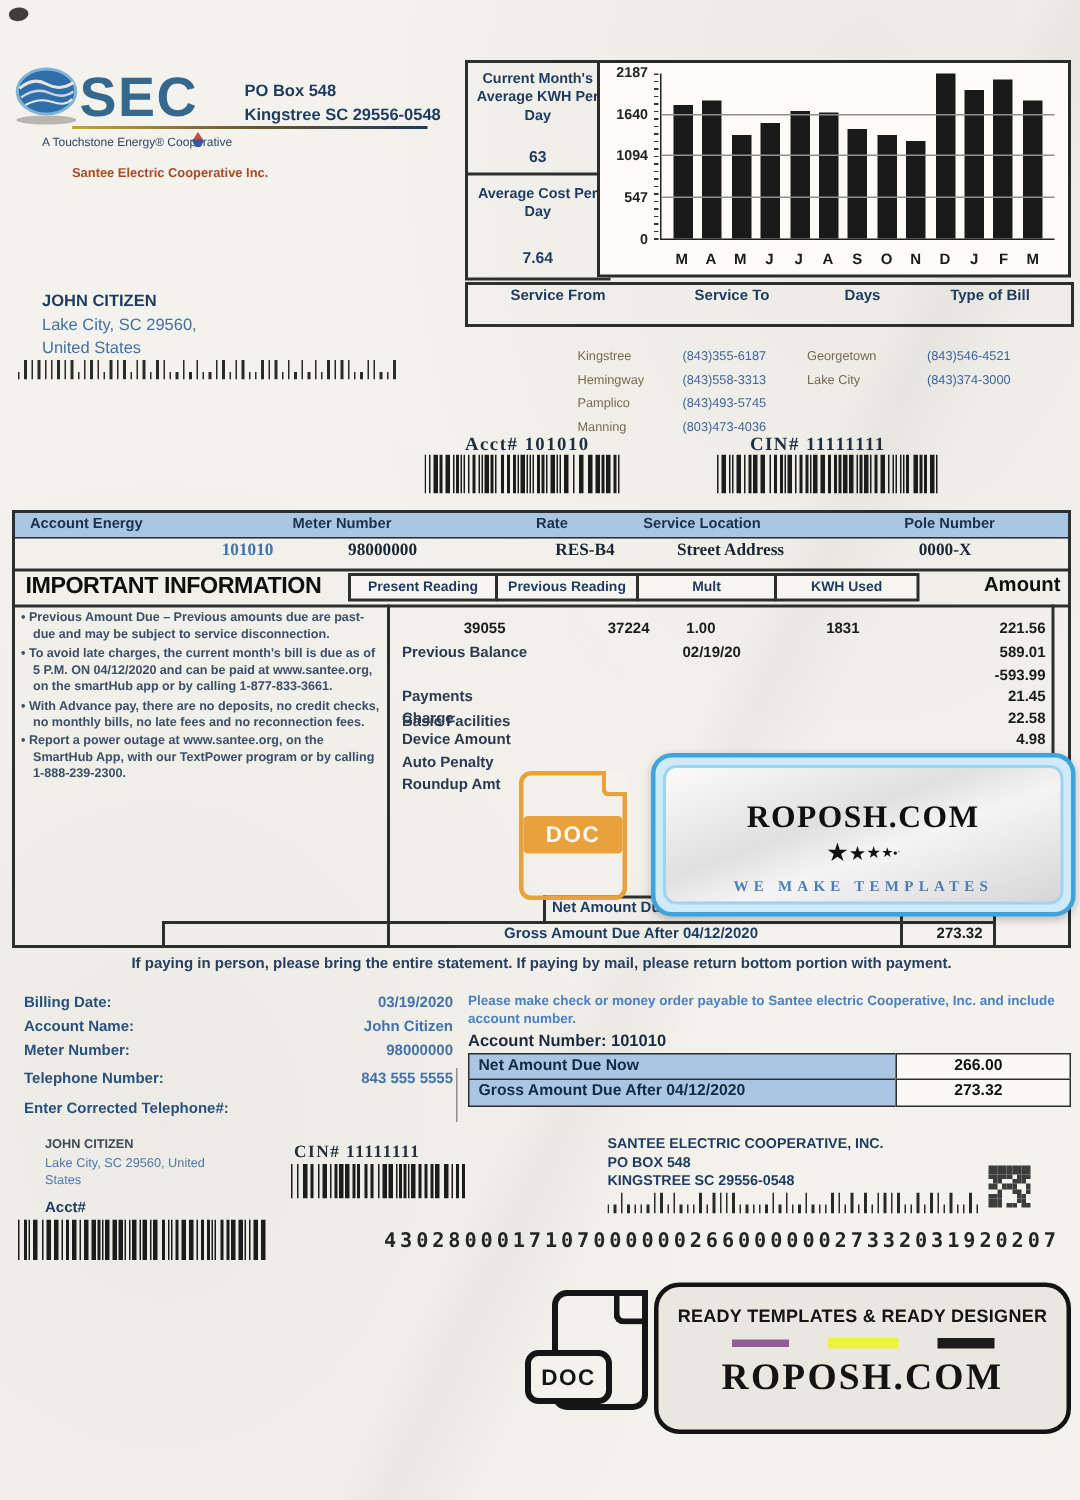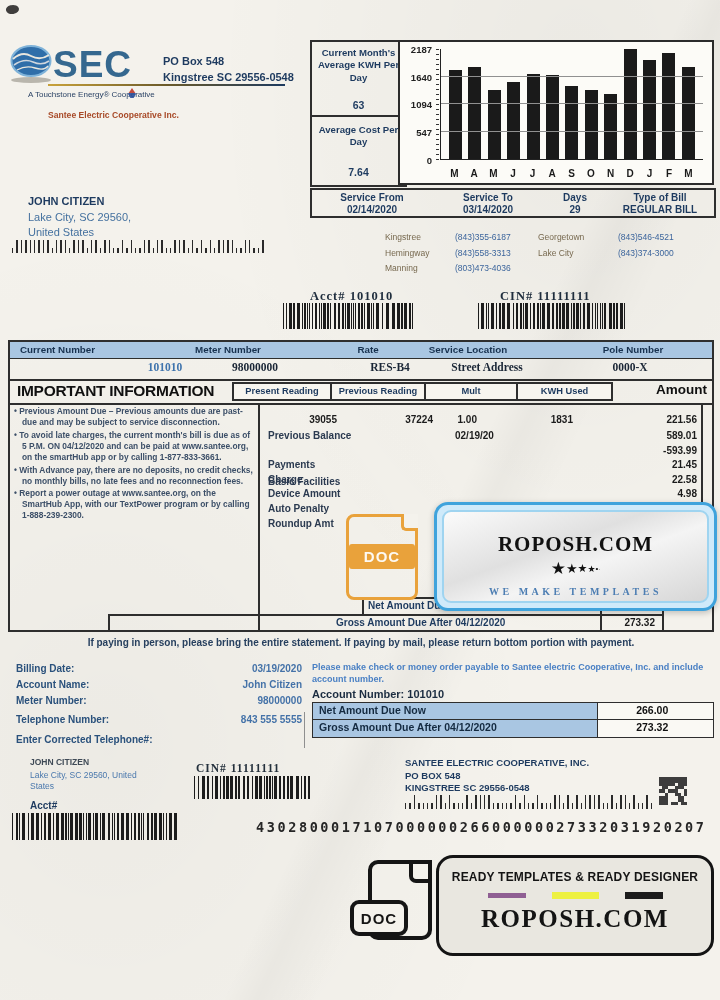--- a/index.html
+++ b/index.html
@@ -255,42 +255,42 @@
       </div>
   </div>
 
   <div id="service" data-name="service-period-box">
     <div class="svc-row">
       <div class="svc-cell svc-h c0" data-name="service-from-header">Service From</div>
       <div class="svc-cell svc-h c1" data-name="service-to-header">Service To</div>
       <div class="svc-cell svc-h c2" data-name="days-header">Days</div>
       <div class="svc-cell svc-h c3" data-name="type-of-bill-header">Type of Bill</div>
     </div>
-    <div class="svc-row">
-      <div class="svc-cell svc-v c0" data-name="service-from-value">02/14/2020</div>
-      <div class="svc-cell svc-v c1" data-name="service-to-value">03/14/2020</div>
-      <div class="svc-cell svc-v c2" data-name="days-value">29</div>
-      <div class="svc-cell svc-v c3" data-name="type-of-bill-value">REGULAR BILL</div>
-    </div>
   </div>
 
   <div data-name="phone-list">
       <div class="phone-row" data-name="phone-row">
         <span class="ph-name" data-name="office-name">Kingstree</span>
         <span class="ph-num" data-name="office-phone">(843)355-6187</span>
         <span class="ph-name" data-name="office-name">Georgetown</span>
         <span class="ph-num" data-name="office-phone">(843)546-4521</span>
       </div>
       <div class="phone-row" data-name="phone-row">
         <span class="ph-name" data-name="office-name">Hemingway</span>
         <span class="ph-num" data-name="office-phone">(843)558-3313</span>
         <span class="ph-name" data-name="office-name">Lake City</span>
         <span class="ph-num" data-name="office-phone">(843)374-3000</span>
       </div>
       <div class="phone-row" data-name="phone-row">
+        <span class="ph-name" data-name="office-name">Pamplico</span>
+        <span class="ph-num" data-name="office-phone">(843)493-5745</span>
+        <span class="ph-name" data-name="office-name"></span>
+        <span class="ph-num" data-name="office-phone"></span>
+      </div>
+      <div class="phone-row" data-name="phone-row">
         <span class="ph-name" data-name="office-name">Manning</span>
         <span class="ph-num" data-name="office-phone">(803)473-4036</span>
         <span class="ph-name" data-name="office-name"></span>
         <span class="ph-num" data-name="office-phone"></span>
       </div>
     </div>
 
   <div class="cust-name" data-name="customer-name">JOHN CITIZEN</div>
   <div class="cust-l1" data-name="customer-address-line1">Lake City, SC 29560,</div>
   <div class="cust-l2" data-name="customer-address-line2">United States</div>
@@ -519,21 +519,21 @@
       <i style="width: 2px;"></i>
       <i class="sp" style="width: 2px;"></i>
       <i style="width: 3px;"></i>
       <i class="sp" style="width: 1px;"></i>
       <i style="width: 1px;"></i>
       <i class="sp" style="width: 1px;"></i>
     </div>
 
   <div id="bill-table" data-name="bill-detail-table">
     <div class="tbl-header" data-name="account-table-header-row">
-      <span class="th" style="left:10px" data-name="account-number-header">Current Number</span>
+      <span class="th" style="left:10px" data-name="account-number-header">Account Energy</span>
       <span class="th ctr" style="left:218px" data-name="meter-number-header">Meter Number</span>
       <span class="th ctr" style="left:358px" data-name="rate-header">Rate</span>
       <span class="th ctr" style="left:458px" data-name="service-location-header">Service Location</span>
       <span class="th ctr" style="left:623px" data-name="pole-number-header">Pole Number</span>
     </div>
     <span class="tv blue" style="left:155px" data-name="account-number-value">101010</span>
     <span class="tv" style="left:245px" data-name="meter-number-value">98000000</span>
     <span class="tv" style="left:380px" data-name="rate-value">RES-B4</span>
     <span class="tv" style="left:477px" data-name="service-location-value">Street Address</span>
     <span class="tv" style="left:620px" data-name="pole-number-value">0000-X</span>

